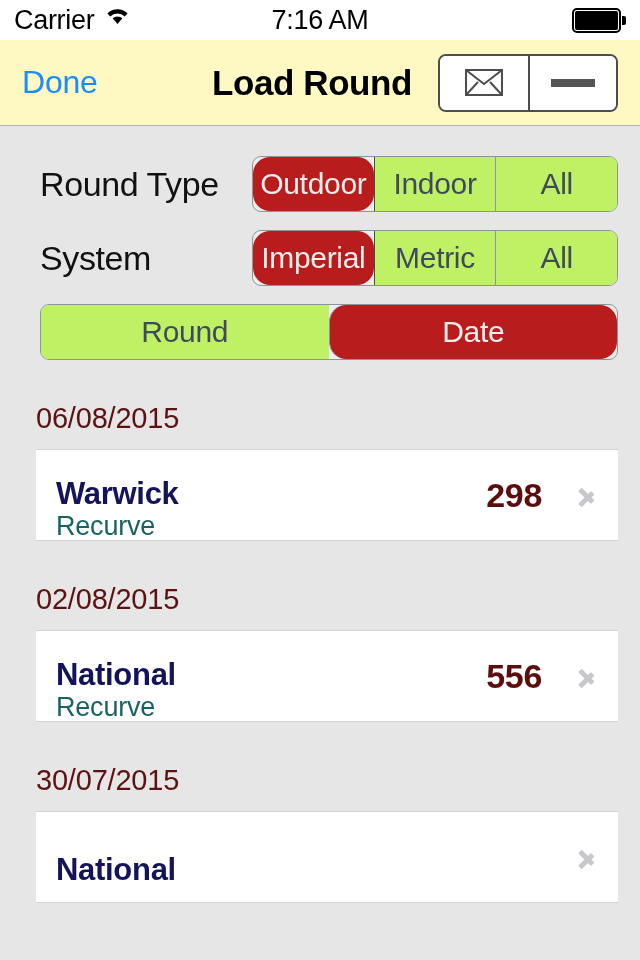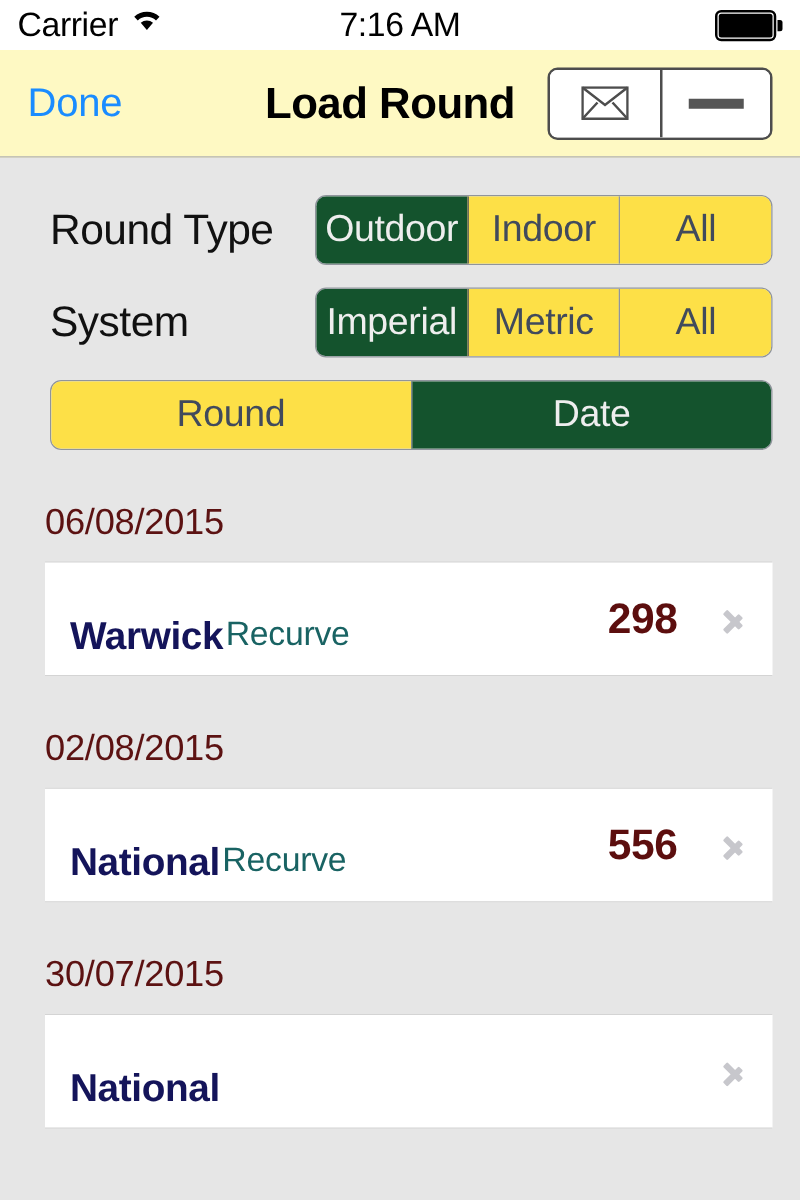--- a/index.html
+++ b/index.html
@@ -93,25 +93,25 @@
     height:56px;
     border:1px solid #8f949c;
     border-radius:9px;
     overflow:hidden;
     background:#eeeeee;
   }
   .seg {
     flex:1;
     display:flex; align-items:center; justify-content:center;
     font-size:30px; color:#414a5c;
-    background:#fde047;
+    background:#bef264;
     letter-spacing:-0.3px;
   }
   .seg + .seg { border-left:1px solid #8f949c; }
-  .seg.selected { background:#14532d; color:#eeeeee; }
+  .seg.selected { background:#b91c1c; color:#eeeeee;border-radius:17px; }
   .seg.selected + .seg { border-left-color:#434b5c; }
 
   
   .list { margin-top:42px; }
   .group { margin-bottom:10px;padding-left:14px; }
   .group-header {
     font-size:29px; color:#5c1212;
     padding:0 0 14px 22px;
     letter-spacing:-0.2px;
   }
@@ -119,21 +119,21 @@
     margin:0 22px;
     background:#ffffff;
     border-top:1px solid #d4d4d4;
     border-bottom:1px solid #d4d4d4;
   }
   .row {
     display:flex; align-items:center;
     height:90px;
     padding:0 22px 0 20px;
   }
-  .row-text { flex:1; display:flex; justify-content:flex-start; gap:2px;margin-top:28px; }
+  .row-text { flex:1; display:flex; flex-direction:column; justify-content:center; gap:2px;margin-top:28px; }
   .row-title {
     font-size:31px; font-weight:bold; color:#14145a;
     letter-spacing:-0.3px; line-height:1.05;
   }
   .row-sub {
     font-size:27px; color:#196363; letter-spacing:-0.2px; line-height:1.05;
   }
   .row-score {
     font-size:34px; font-weight:bold; color:#5c0e0e;
     letter-spacing:-0.3px; margin-right:36px;

